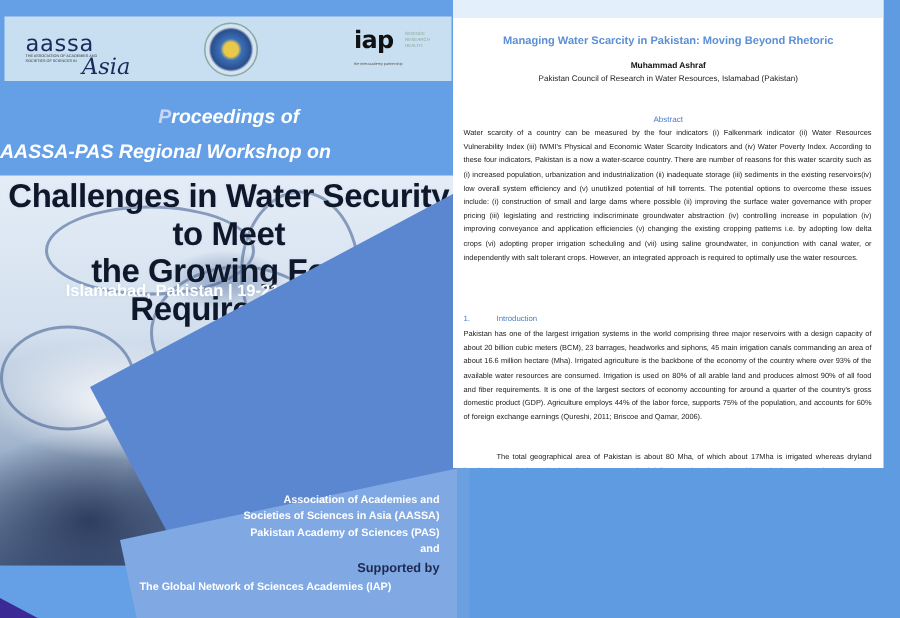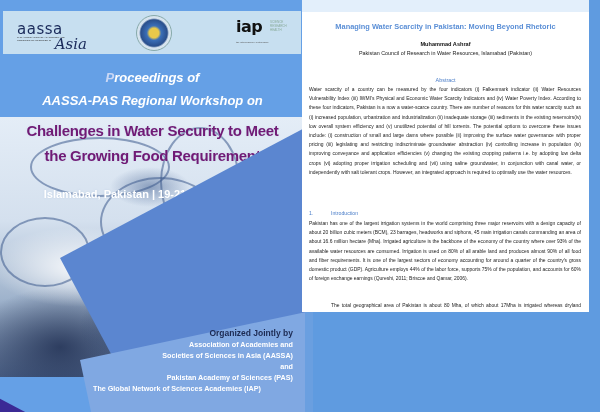--- a/index.html
+++ b/index.html
@@ -38,39 +38,39 @@
       position: absolute; left: 34px; top: 3px; font-size: 3px; line-height: 4px; color: #8a9;
     }
     .logo-iap .tag { font-size: 2.5px; color: #555; margin-top: 4px; white-space: nowrap; }
 
     .cover-proceedings {
       position: absolute; left: 0; width: 305px; top: 70px; text-align: center;
       font-style: italic; font-weight: bold; font-size: 13px; color: #ffffff;
     }
     .cover-proceedings .cap { color: #c9d7f5; }
     .cover-workshop {
-      position: absolute; left: 0; width: 305px; top: 93px; text-align: center;
+      position: absolute; left: 0; width: 305px; top: 93px; 
       font-style: italic; font-weight: bold; font-size: 13px; color: #ffffff;
     }
 
     .splash {
       position: absolute; left: 0; top: 117px; width: 305px; height: 260px;
       background:
         radial-gradient(ellipse 40px 20px at 150px 70px, rgba(60,90,140,0.5), transparent),
         radial-gradient(ellipse 90px 40px at 80px 150px, rgba(255,255,255,0.9), transparent),
         radial-gradient(ellipse 70px 50px at 150px 210px, rgba(40,60,100,0.75), transparent),
         radial-gradient(ellipse 90px 60px at 60px 230px, rgba(30,45,80,0.8), transparent),
         linear-gradient(180deg, #e4edf7 0%, #d4e0ee 40%, #9fb3cc 70%, #4a5f84 100%);
     }
     .splash .streak {
       position: absolute; border: 2px solid rgba(60,90,140,0.55); border-radius: 50%;
     }
     .cover-title {
       position: absolute; left: 0; width: 305px; top: 118px; text-align: center;
-      font-weight: bold; font-size: 15px; line-height: 25px; color: #701a75;
+      font-weight: bold; font-size: 22px; line-height: 25px; color: #0f172a;
       text-shadow: 0 0 2px rgba(200,215,235,0.7); letter-spacing: -0.3px;
     }
     .cover-venue {
       position: absolute; left: 0; width: 305px; top: 188px; text-align: center;
       font-weight: bold; font-size: 11px; color: #ffffff; text-shadow: 0 0 2px rgba(180,200,225,0.6);
     }
     .band-right {
       position: absolute; left: 60px; top: 258px; width: 420px; height: 260px;
       background: #5b86d0; transform: rotate(-28deg); transform-origin: left top;
     }
@@ -160,25 +160,25 @@
     <div>Challenges in Water Security to Meet</div>
     <div>the Growing Food Requirement</div>
   </div>
   <div class="cover-venue">Islamabad, Pakistan | 19-21 January, 2016</div>
 
   <div class="band-right"></div>
   <div class="band-lower"></div>
   <div class="band-purple"></div>
 
   <div class="cover-credits">
-    <div class="head">Organized Jointly by</div>
     <div class="org">Association of Academies and</div>
     <div class="org">Societies of  Sciences in Asia (AASSA)</div>
+    <div class="org">Pakistan Academy of Sciences (PAS)</div>
     <div class="org">and</div>
-    <div class="org">Pakistan Academy of Sciences (PAS)</div>
+    <div class="sup">Supported by</div>
     <div class="iapnet">The Global Network of Sciences Academies (IAP)</div>
   </div>
 </div>
 
 <div class="gutter"></div>
 
 <div class="paper">
   <div class="paper-header-strip"></div>
 
   <div class="paper-title">Managing Water Scarcity in Pakistan: Moving Beyond Rhetoric</div>

